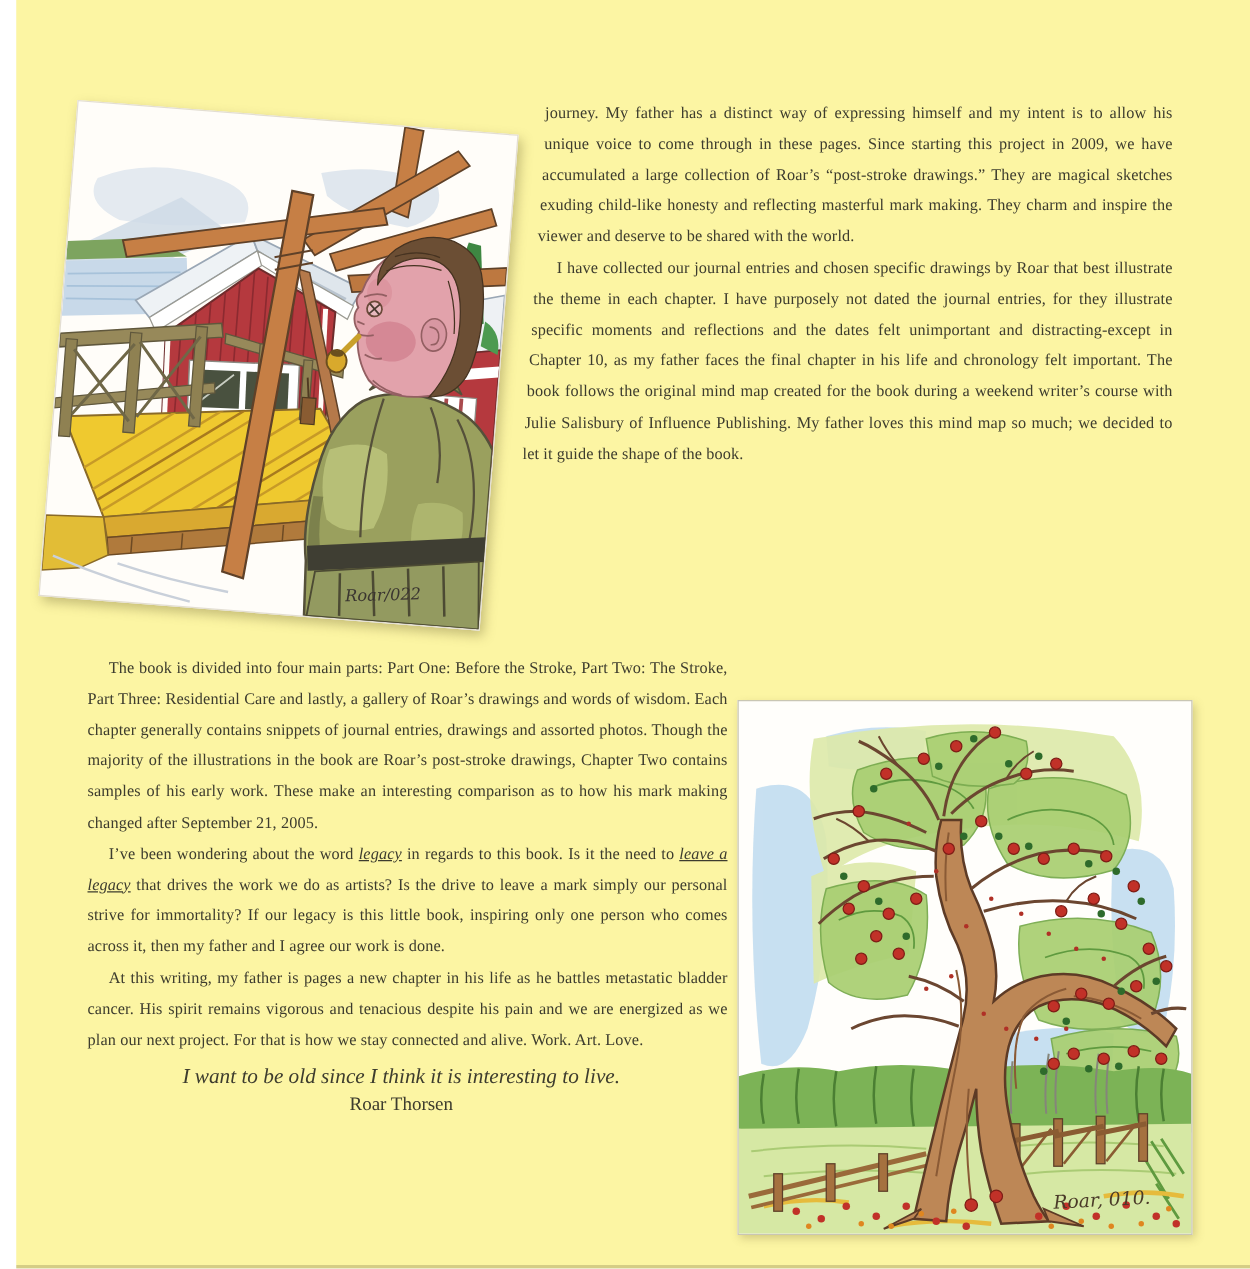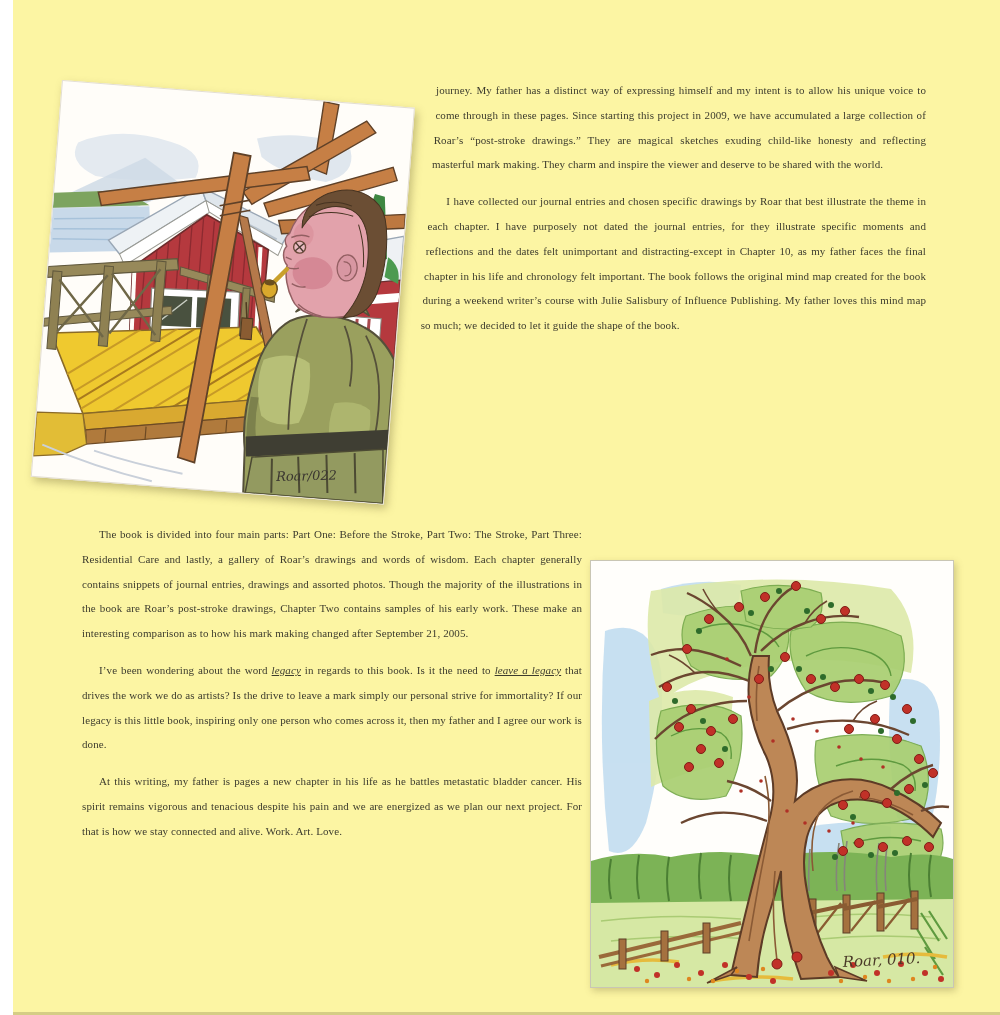--- a/index.html
+++ b/index.html
@@ -1,21 +1,21 @@
 <!DOCTYPE html>
 <html style="--page-bg: #fcf5a3; --margin-bg: #ffffff; --rule-color: #d5cd85; --text-color: #3d3c2e;"><head>
 <meta charset="utf-8">
 <style>
   html,body{margin:0;padding:0;background:#ffffff;}
   .page{position:relative;width:1000px;height:1015px;background:var(--margin-bg,#fff);overflow:hidden;
         font-family:"Liberation Serif","DejaVu Serif",serif;}
   .yellow-sheet{position:absolute;left:13px;top:0;right:0;bottom:3px;background:var(--page-bg,#fcf5a3);}
   .bottom-rule{position:absolute;left:13px;right:0;bottom:0;height:3px;background:var(--rule-color,#d5cd85);}
   .content{position:absolute;left:13px;top:0;right:0;bottom:3px;padding:52px 62px 0 57px;box-sizing:border-box;}
-  .para{margin:12px;text-align:justify;font-size:11px;line-height:24.8px;color:var(--text-color,#3d3c2e);
+  .para{margin:0;text-align:justify;font-size:13px;line-height:24.8px;color:var(--text-color,#3d3c2e);
         letter-spacing:.1px;}
   .para.indent{text-indent:17px;}
   .para .it{font-style:italic;text-decoration:underline;}
   .intro .para:first-child{margin-top:26px;}
   section{position:relative;}
   .sec2{clear:both;}
   .sec2 .para:first-child{margin-top:6px;}
   
   .house-float{float:left;width:374px;height:444px;
                shape-outside:polygon(0px 0px,366px 16px,336px 444px,0px 444px);}
@@ -366,17 +366,19 @@
         </svg>
       </div>
 
       <div>
           <p class="para indent"><span>The book is divided into four main parts: Part One: Before the Stroke, Part Two: The Stroke, Part Three: Residential Care and lastly, a gallery of Roar’s drawings and words of wisdom. Each chapter generally contains snippets of journal entries, drawings and assorted photos.  Though the majority of the illustrations in the book are Roar’s post-stroke drawings, Chapter Two contains samples of his early work.  These make an interesting comparison as to how his mark making changed after September 21, 2005.</span></p>
           <p class="para indent"><span>I’ve been wondering about the word </span><span class="it">legacy</span><span> in regards to this book. Is it the need to </span><span class="it">leave a legacy</span><span> that drives the work we do as artists? Is the drive to leave a mark simply our personal strive for immortality? If our legacy is this little book, inspiring only one person who comes across it, then my father and I agree our work is done.</span></p>
           <p class="para indent"><span>At this writing, my father is pages a new chapter in his life as he battles metastatic bladder cancer. His spirit remains vigorous and tenacious despite his pain and we are energized as we plan our next project. For that is how we stay connected and alive. Work. Art. Love.</span></p>
         </div>
 
       <div class="quote-block">
+        <div class="quote-line">I want to be old since I think it is interesting to live.</div>
+        <div class="quote-attr">Roar Thorsen</div>
       </div>
     </section>
 
   </div>
 </div>
 
 </body></html>

